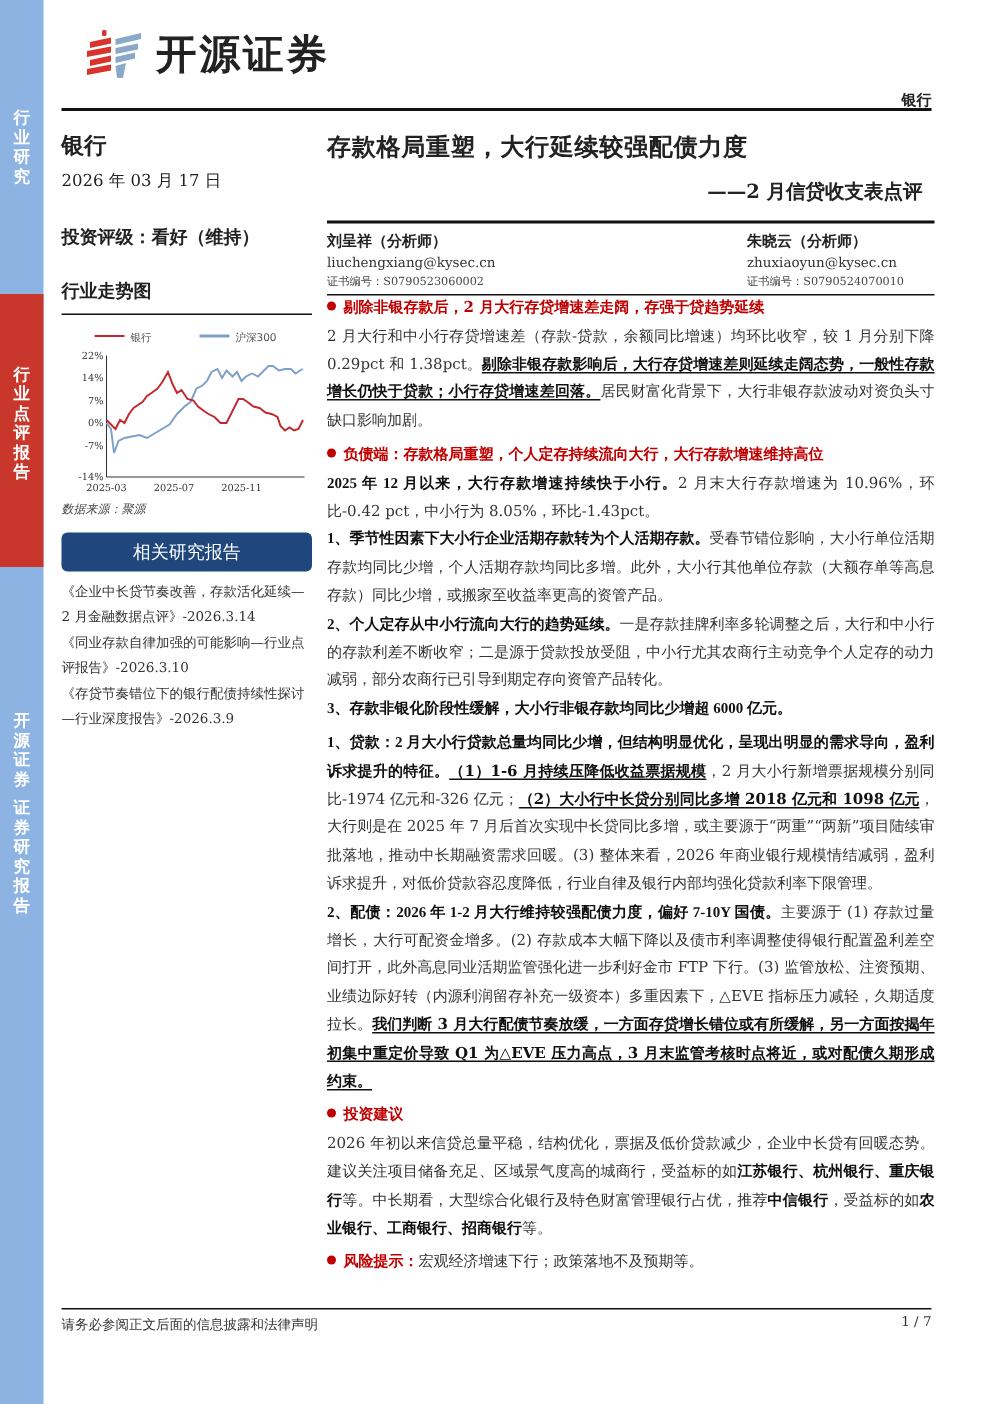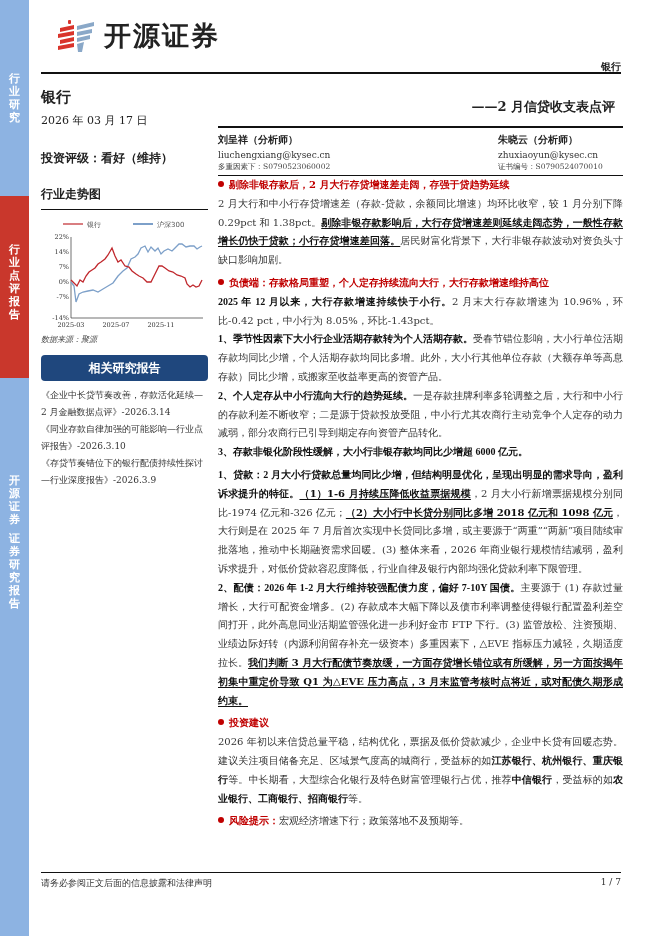--- a/index.html
+++ b/index.html
@@ -21,21 +21,21 @@
 
   
   .left-col { position: absolute; left: 41px; top: 88px; width: 167px; }
   .sector { font-size: 15px; font-weight: bold; }
   .date { font-size: 11px; margin-top: 6px; }
   .rating { font-size: 12px; font-weight: bold; margin-top: 22px; }
   .trend-title { font-size: 12px; font-weight: bold; margin-top: 19px; padding-bottom: 6px; border-bottom: 1.5px solid #111; }
   .chart { margin-top: 6px; width: 167px; height: 115px; position: relative; }
   .chart svg { width: 167px; height: 115px; }
   .source { font-size: 8px; color: #444; margin-top: 3px; font-style: italic; }
-  .related-header { margin-top: 10px; background: #1f477d; color: #fff; text-align: center; font-weight: bold; font-size: 12px; height: 26px; line-height: 26px; border-radius: 4px; }
+  .related-header { margin-top: 10px; background: #1f477d; color: #fff; text-align: center; font-weight: normal; font-size: 12px; height: 26px; line-height: 26px; border-radius: 4px; }
   .related-list { margin-top: 6px; font-size: 9px; line-height: 17px; color: #333; }
 
   
   .main { position: absolute; left: 218px; top: 88px; width: 405px; }
   .main-title { font-size: 16px; font-weight: bold; letter-spacing: 0.5px; }
   .sub-title { font-size: 13px; font-weight: bold; text-align: right; margin-top: 10px; margin-right: 8px; }
   .analyst-line { height: 1.5px; background: #111; margin-top: 10px; }
   .analysts { display: flex; margin-top: 5px; justify-content: space-between; }
   .analyst { width: 125px; }
   .analyst .name { font-size: 10px; font-weight: bold; }
@@ -147,27 +147,28 @@
   <div class="source">数据来源：聚源</div>
   <div class="related-header">相关研究报告</div>
   <div class="related-list">
     <div>《企业中长贷节奏改善，存款活化延续—2 月金融数据点评》-2026.3.14</div>
     <div>《同业存款自律加强的可能影响—行业点评报告》-2026.3.10</div>
     <div>《存贷节奏错位下的银行配债持续性探讨—行业深度报告》-2026.3.9</div>
   </div>
 </div>
 
 <div class="main">
+  <div class="main-title">存款格局重塑，大行延续较强配债力度</div>
   <div class="sub-title">——2 月信贷收支表点评</div>
   <div class="analyst-line"></div>
   <div class="analysts">
     <div class="analyst">
       <div class="name">刘呈祥（分析师）</div>
       <div class="email">liuchengxiang@kysec.cn</div>
-      <div class="cert">多重因素下：S0790523060002</div>
+      <div class="cert">证书编号：S0790523060002</div>
     </div>
     <div class="analyst">
       <div class="name">朱晓云（分析师）</div>
       <div class="email">zhuxiaoyun@kysec.cn</div>
       <div class="cert">证书编号：S0790524070010</div>
     </div>
   </div>
   <div class="analyst-bottom"></div>
 
   <div class="h-red"><span class="dot"></span><span>剔除非银存款后，2 月大行存贷增速差走阔，存强于贷趋势延续</span></div>

